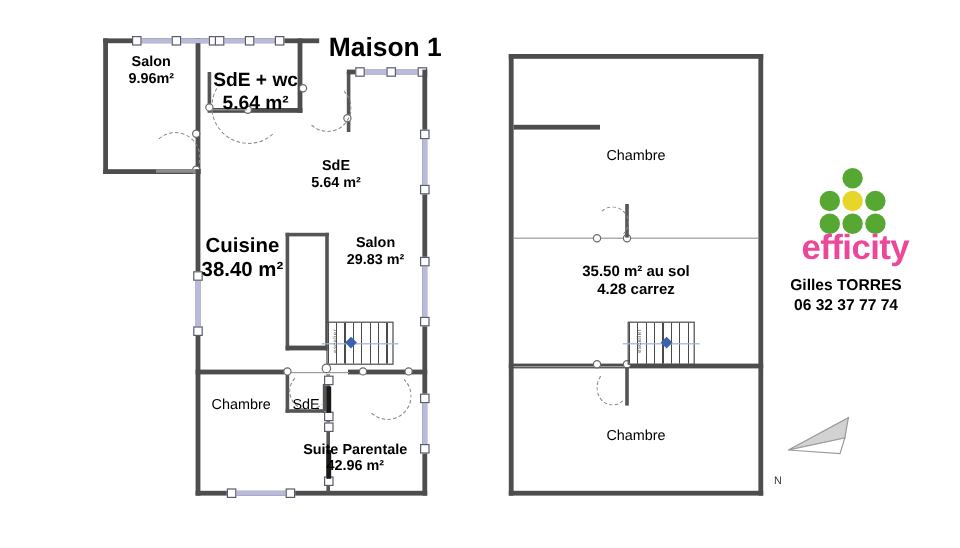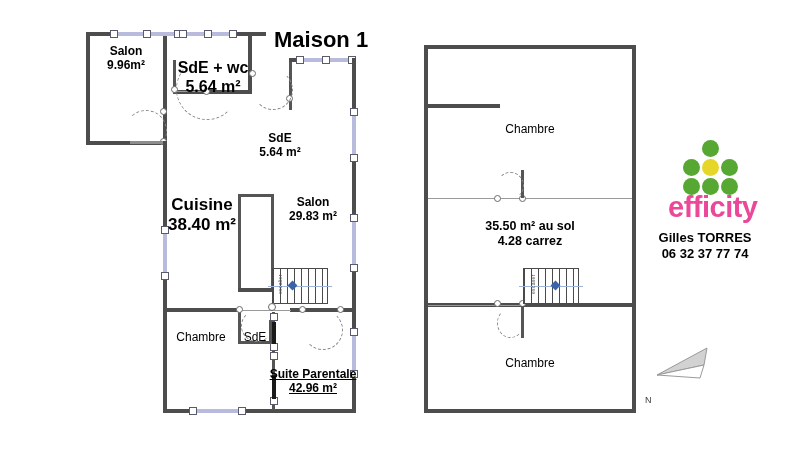--- a/index.html
+++ b/index.html
@@ -260,21 +260,21 @@
     </div>
 
     <div class="label" style="left:168px; top:330px; width:66px; font-size:12px;">
       <span>Chambre</span>
     </div>
 
     <div class="label" style="left:240px; top:330px; width:30px; font-size:12px;">
       <span>SdE</span>
     </div>
 
-    <div class="label lbl-bold" style="left:258px; top:367px; width:110px; font-size:12px;text-decoration:underline;">
+    <div class="label lbl-bold" style="left:241px; top:367px; width:110px; font-size:12px;">
       <span>Suite Parentale</span><br>
       <span>42.96 m²</span>
     </div>
   </div>
 
   <div>
 
     <div class="wall" style="left:424px; top:45px; width:212px; height:4px;"></div>
     <div class="wall" style="left:424px; top:45px; width:4px; height:368px;"></div>
     <div class="wall" style="left:632px; top:45px; width:4px; height:368px;"></div>

